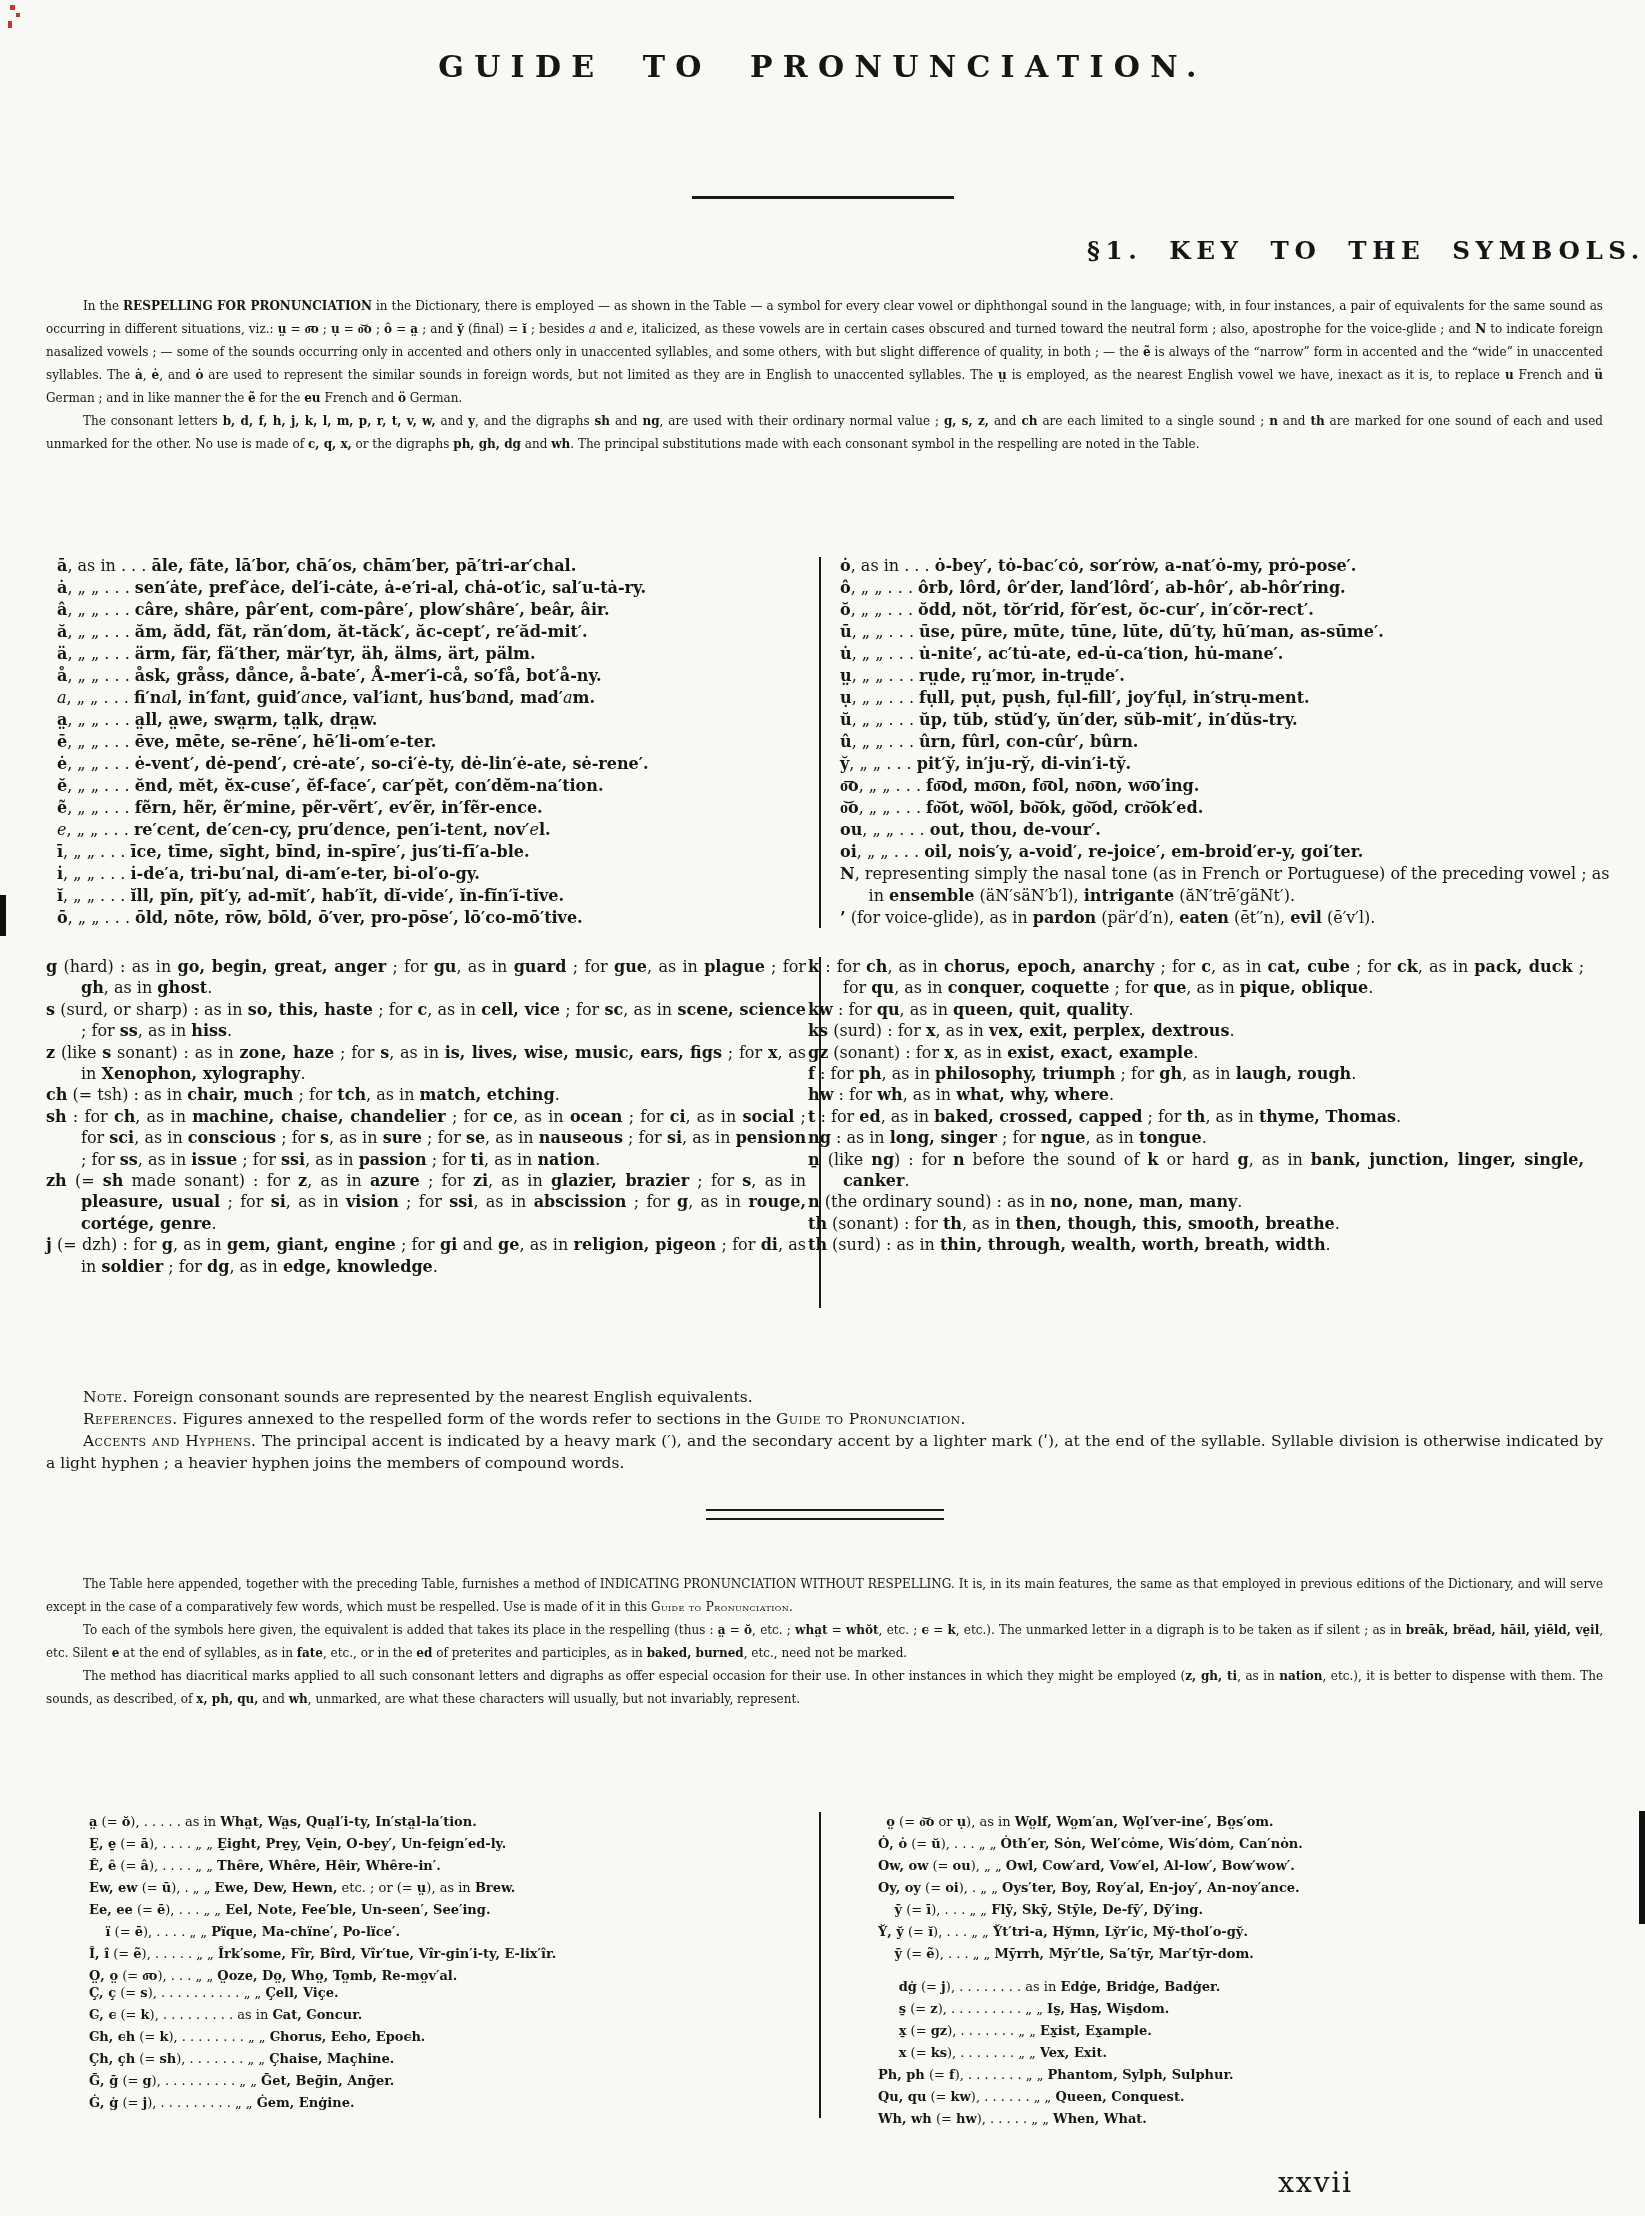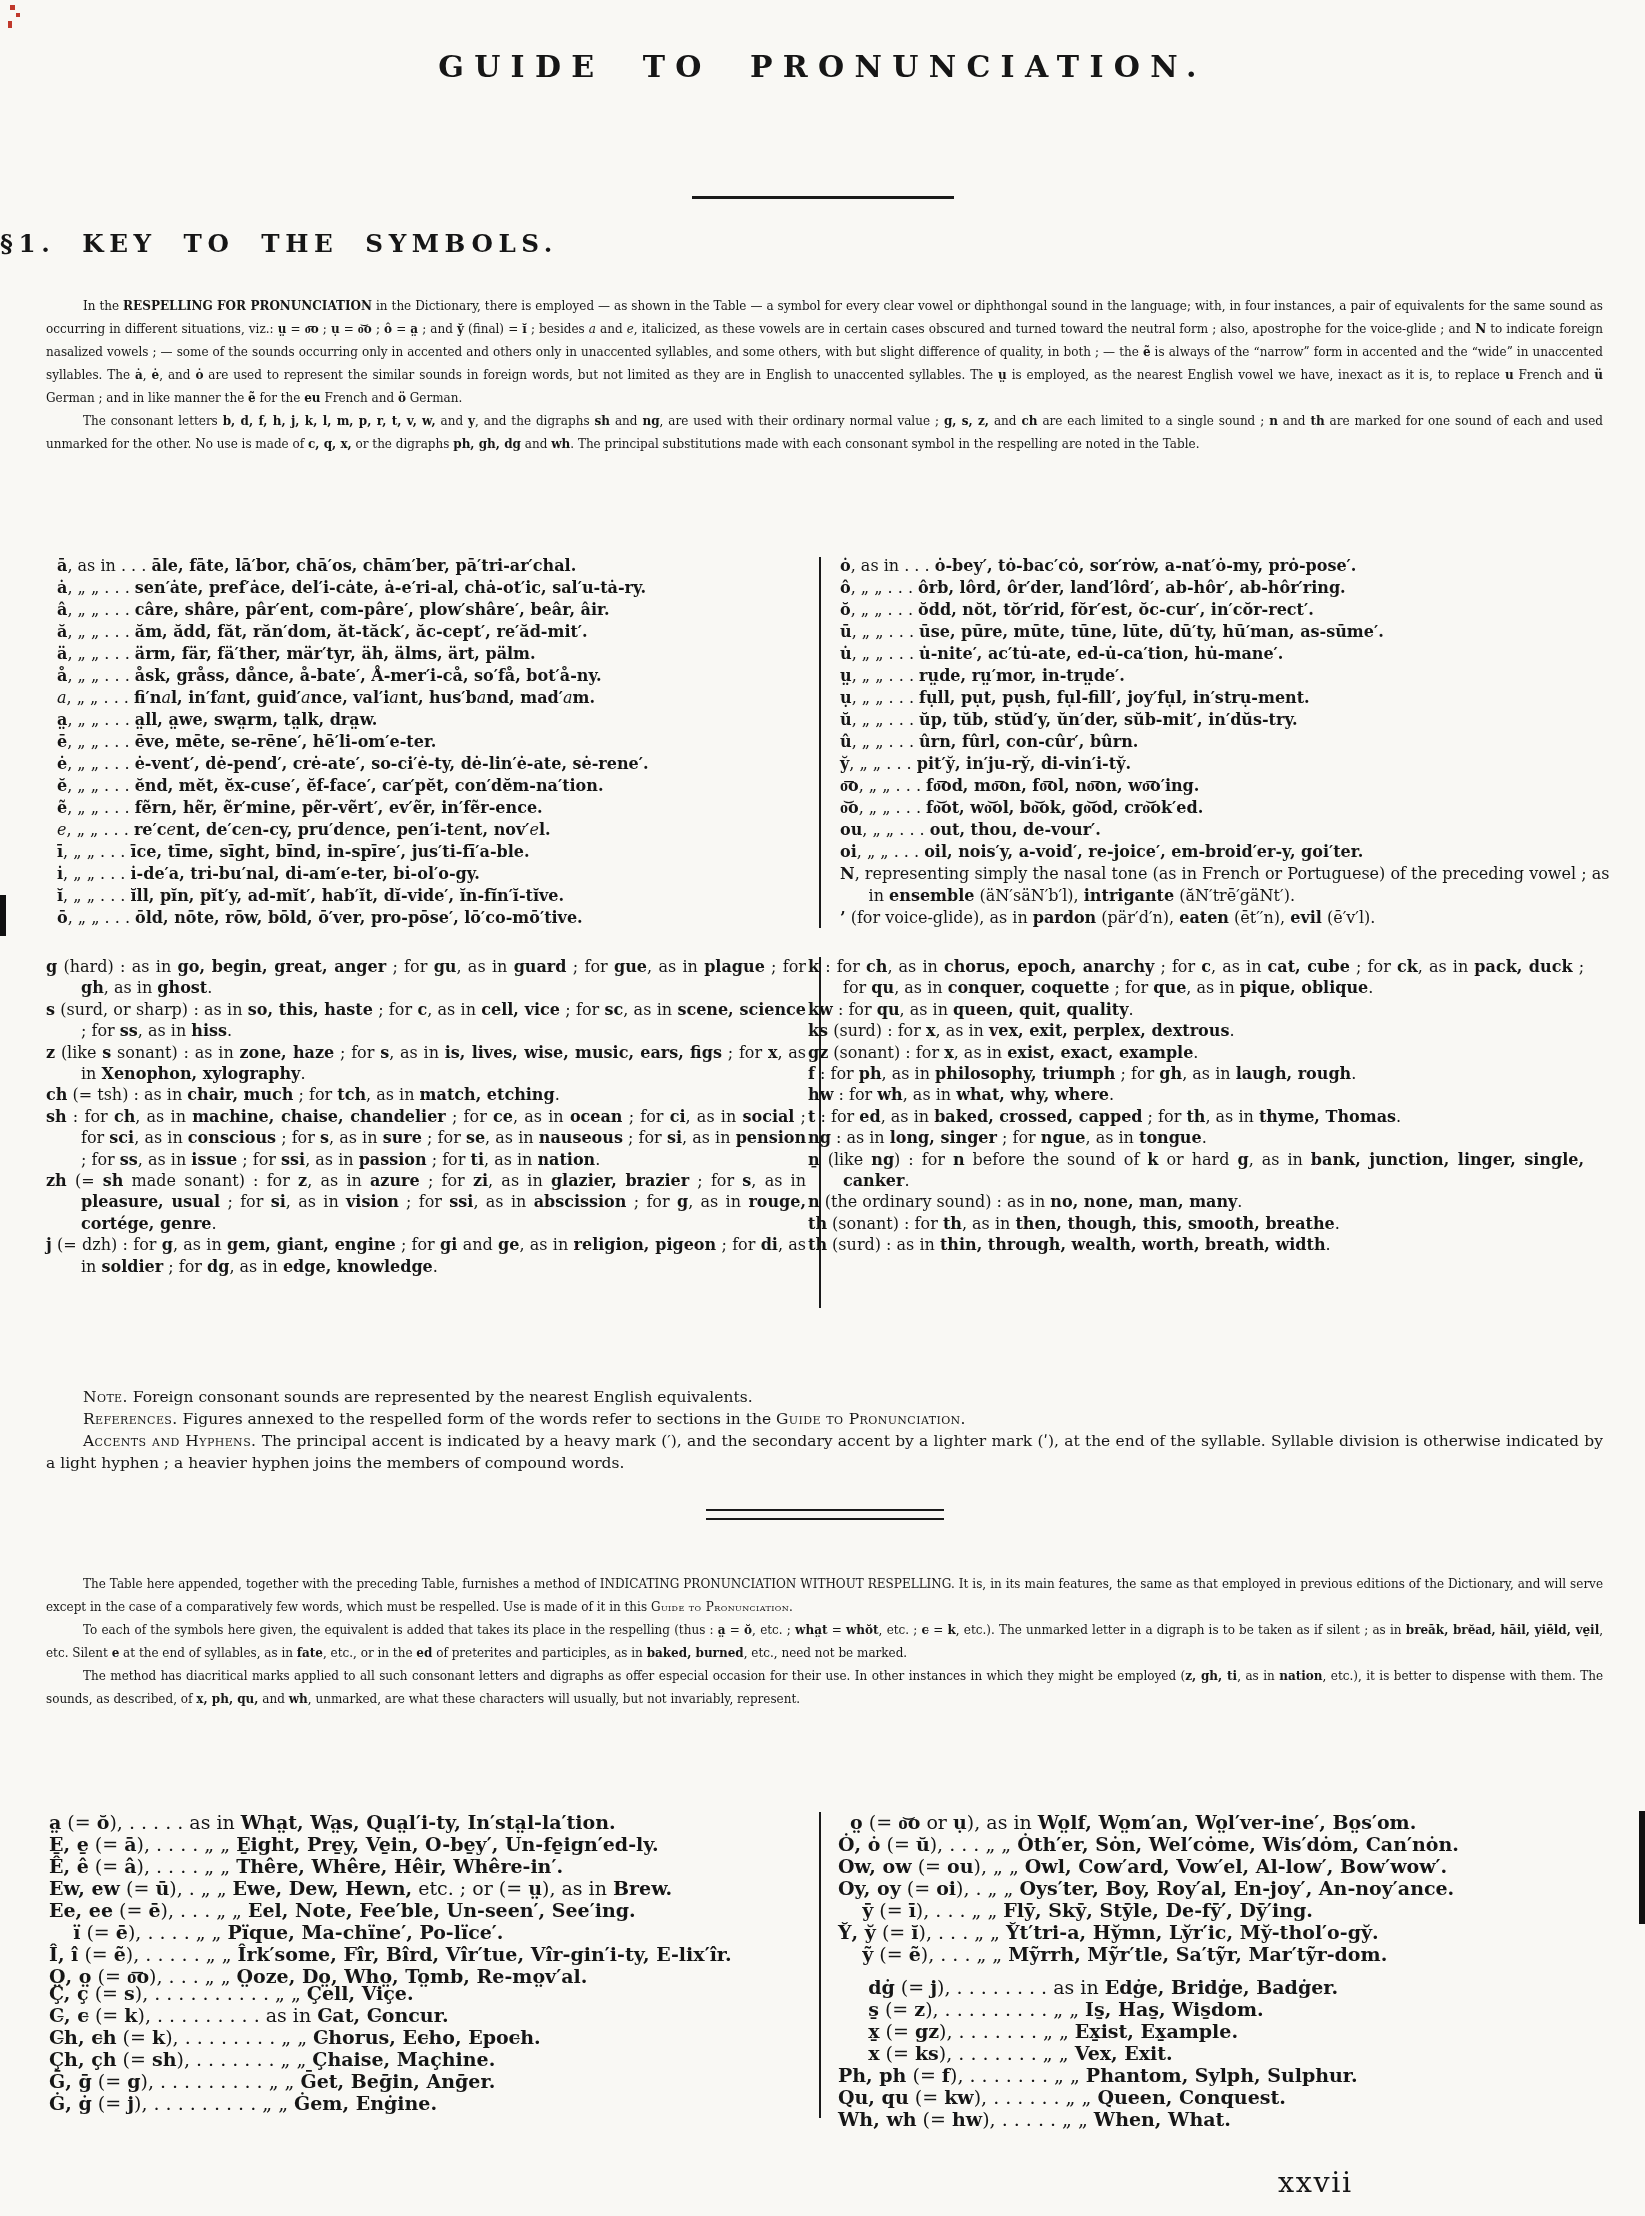--- a/index.html
+++ b/index.html
@@ -16,22 +16,22 @@
   .sc{font-variant:small-caps;letter-spacing:0.4px;}
   .title{
     position:absolute;top:49px;left:0;width:100%;
     text-align:center;font-size:30px;font-weight:700;
     letter-spacing:10.3px;word-spacing:17.5px;
   }
   .title-rule{
     position:absolute;top:196px;left:692px;width:262px;height:3.2px;background:#1a1a1a;
   }
   .section-heading{
-    position:absolute;top:229px;left:0;width:100%;
-    text-align:left;font-size:24.6px;font-weight:700;
+    position:absolute;top:236px;left:0;width:100%;
+    text-align:right;font-size:24.6px;font-weight:700;
     letter-spacing:5.6px;word-spacing:12.7px;
   }
   .intro{position:absolute;top:295px;left:46px;width:1557px;}
   .para{font-size:12px;line-height:23px;text-indent:37px;text-align:justify;}
   .keytable-left{position:absolute;top:555px;left:57px;width:750px;}
   .keytable-right{position:absolute;top:555px;left:840px;width:774px;}
   .krow{font-size:16px;line-height:22px;padding-left:28.6px;text-indent:-28.6px;}
   .vrule{position:absolute;left:819px;width:1.6px;background:#1a1a1a;}
   .vr1{top:557px;height:371px;}
   .vr2{top:957px;height:351px;}
@@ -42,21 +42,21 @@
   .centry{font-size:16px;line-height:21.4px;padding-left:35px;text-indent:-35px;text-align:justify;}
   .notes{position:absolute;top:1386px;left:46px;width:1557px;}
   .nrow{font-size:15.5px;line-height:22px;text-indent:37px;text-align:justify;}
   .double-rule{position:absolute;top:1509px;left:706px;width:238px;}
   .double-rule div{height:2.4px;background:#1a1a1a;margin-bottom:6.3px;}
   .sect2{position:absolute;top:1573px;left:46px;width:1557px;}
   .eqv-left{position:absolute;top:1811px;left:49px;width:754px;}
   .eqv-right{position:absolute;top:1811px;left:838px;width:778px;}
   .eqc-left{position:absolute;top:1982px;left:49px;width:754px;}
   .eqc-right{position:absolute;top:1976px;left:838px;width:778px;}
-  .brow{font-size:19px;line-height:22px;white-space:nowrap;}
+  .brow{font-size:13px;line-height:22px;white-space:nowrap;margin-left:40px;}
   .page-number{
     position:absolute;top:2133px;left:1278px;
     font-size:28.6px;letter-spacing:1.6px;margin-top:32px;
   }
   .artifact{position:absolute;}
   .a-red{background:#c0392b;}
   .a-black{background:#111;}
 </style>
 </head>
 <body>

